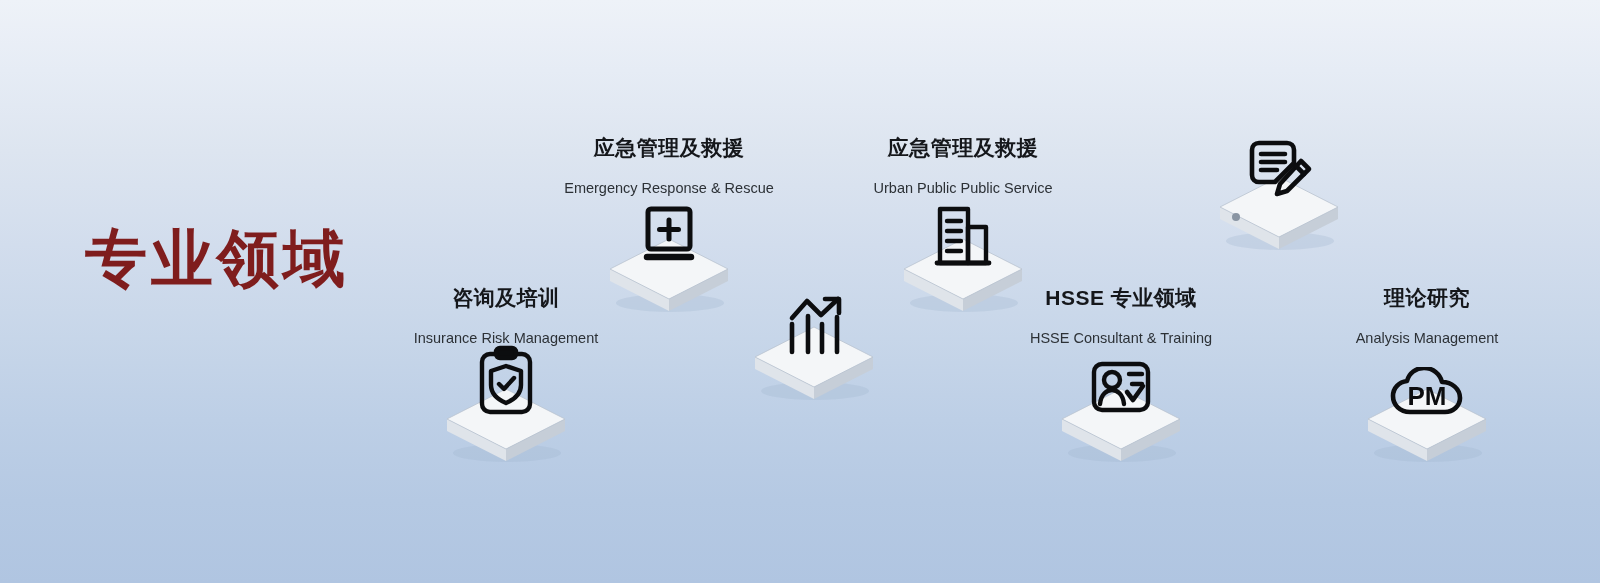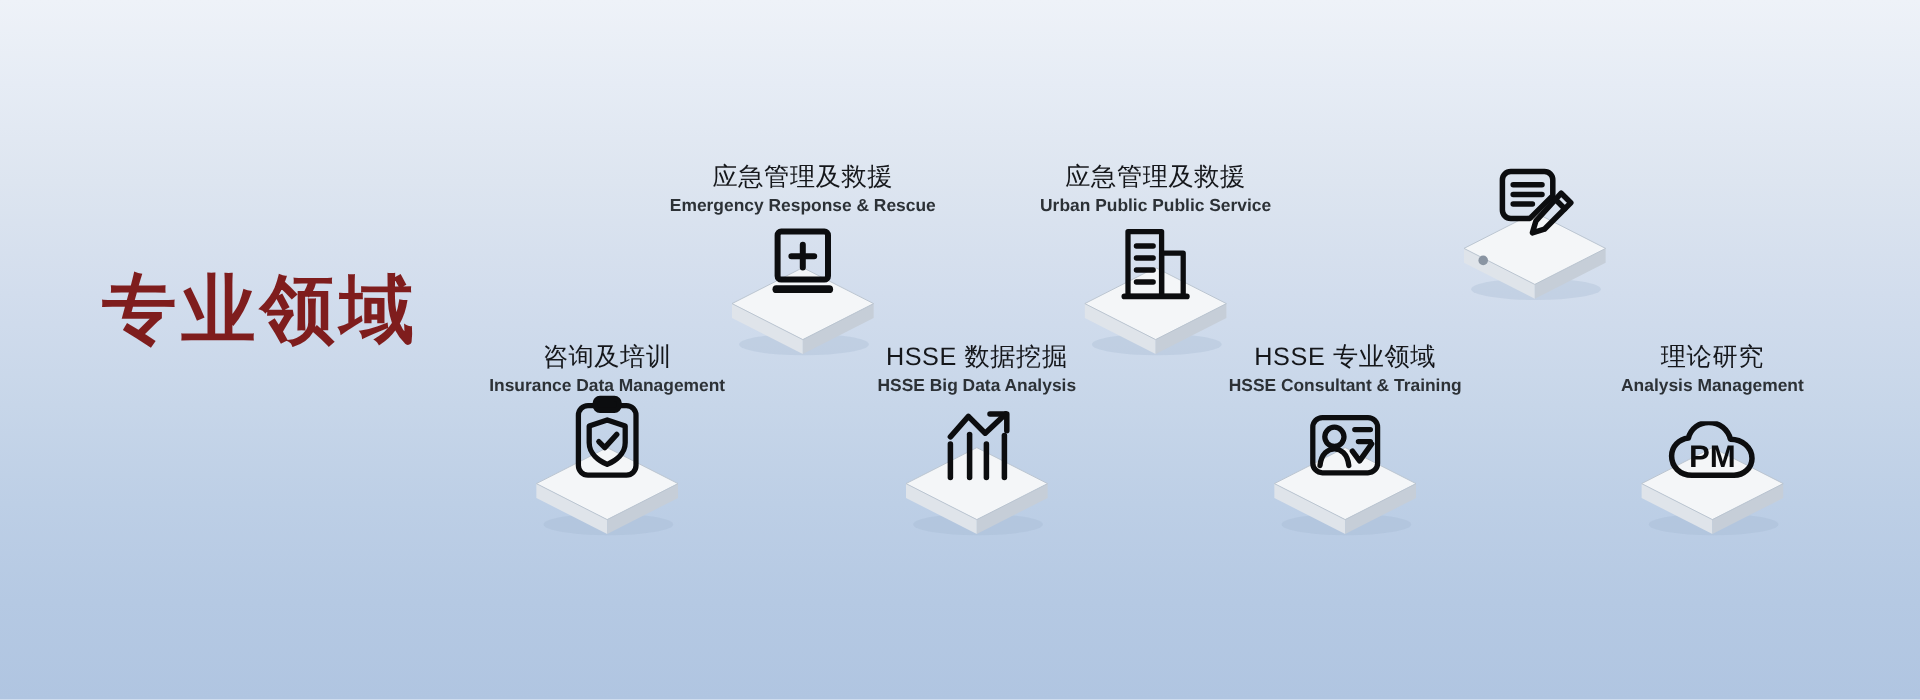--- a/index.html
+++ b/index.html
@@ -46,32 +46,32 @@
   .item {
     position: absolute;
     width: 300px;
     text-align: center;
   }
   .item .labels {
     width: 100%;
   }
   .label-cn {
     font-size: 21px;
-    font-weight: normal;
+    font-weight: bold;
     color: #15171b;
     line-height: 1.18;
     letter-spacing: 0.5px;
     white-space: nowrap;
   }
   .label-en {
     font-size: 14.5px;
-    font-weight: bold;
+    font-weight: normal;
     color: #2c3136;
     line-height: 1.35;
-    margin-top: 2px;
+    margin-top: 18px;
     white-space: nowrap;
   }
 
   
   .tile {
     position: relative;
     width: 300px;
     height: 115px;
     margin: 0 auto;
   }
@@ -95,21 +95,21 @@
 </head>
 <body>
 
 <div id="stage">
 
   <div class="section-title">专业领域</div>
 
   <div class="item row-bot" style="left:356px;">
     <div class="labels">
       <div class="label-cn">咨询及培训</div>
-      <div class="label-en">Insurance Data Management</div>
+      <div class="label-en">Insurance Risk Management</div>
     </div>
     <div class="tile">
       <svg class="pedestal" width="130" height="80" viewBox="0 0 130 80">
         <ellipse cx="66" cy="70" rx="54" ry="9" fill="#9fb3cc" opacity="0.28"></ellipse>
         <polygon points="65,6 124,36 65,66 6,36" fill="#f4f6f8"></polygon>
         <polygon points="6,36 65,66 65,78 6,48" fill="#dfe4ea"></polygon>
         <polygon points="124,36 65,66 65,78 124,48" fill="#c6ced8"></polygon>
         <polygon points="65,6 124,36 65,66 6,36" fill="none" stroke="#b9c3cf" stroke-width="0.8"></polygon>
       </svg>
       <svg class="glyph" width="62" height="72" viewBox="0 0 62 72">
@@ -140,24 +140,20 @@
         <g fill="none" stroke="#0c0d0f" stroke-width="5" stroke-linecap="round" stroke-linejoin="round">
           <rect x="10" y="4" width="42" height="40" rx="3"></rect>
           <path d="M31 15 V34 M21.5 24.5 H40.5"></path>
           <path d="M9 52 H53" stroke-width="6.5"></path>
         </g>
       </svg>
     </div>
   </div>
 
   <div class="item row-bot" style="left:664px;">
-    <div class="labels">
-      <div class="label-cn">HSSE 数据挖掘</div>
-      <div class="label-en">HSSE Big Data Analysis</div>
-    </div>
     <div class="tile">
       <svg class="pedestal" width="130" height="80" viewBox="0 0 130 80">
         <ellipse cx="66" cy="70" rx="54" ry="9" fill="#9fb3cc" opacity="0.28"></ellipse>
         <polygon points="65,6 124,36 65,66 6,36" fill="#f4f6f8"></polygon>
         <polygon points="6,36 65,66 65,78 6,48" fill="#dfe4ea"></polygon>
         <polygon points="124,36 65,66 65,78 124,48" fill="#c6ced8"></polygon>
         <polygon points="65,6 124,36 65,66 6,36" fill="none" stroke="#b9c3cf" stroke-width="0.8"></polygon>
       </svg>
       <svg class="glyph" width="62" height="62" viewBox="0 0 62 62">
         <g fill="none" stroke="#0c0d0f" stroke-width="4.6" stroke-linecap="round" stroke-linejoin="round">

